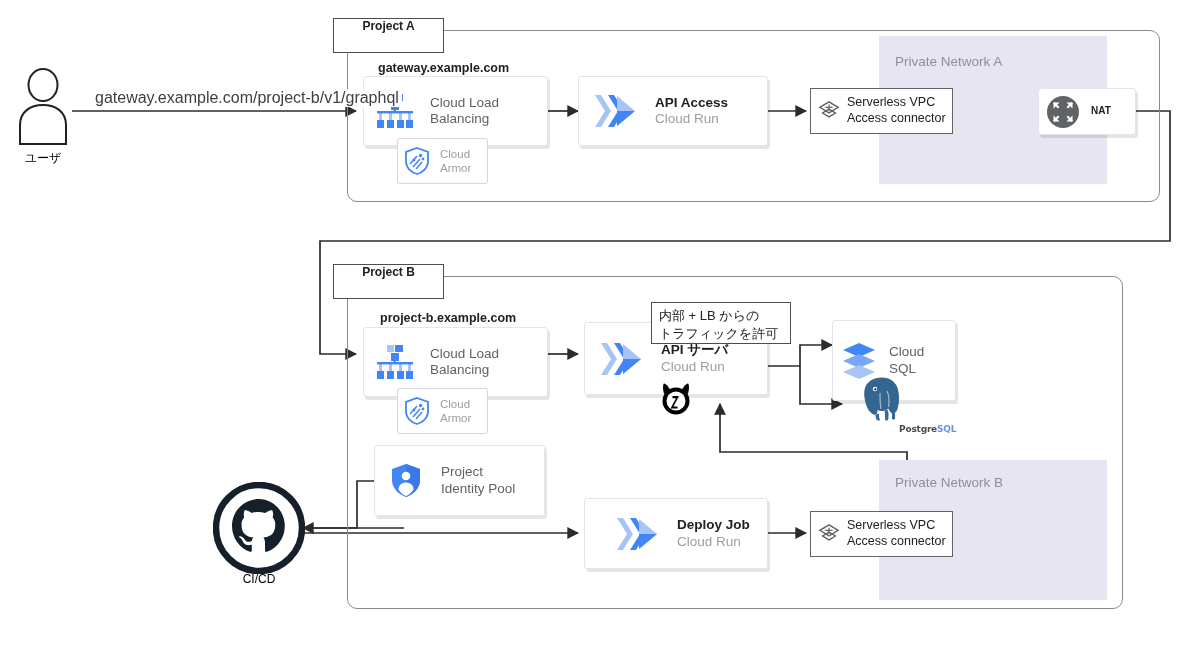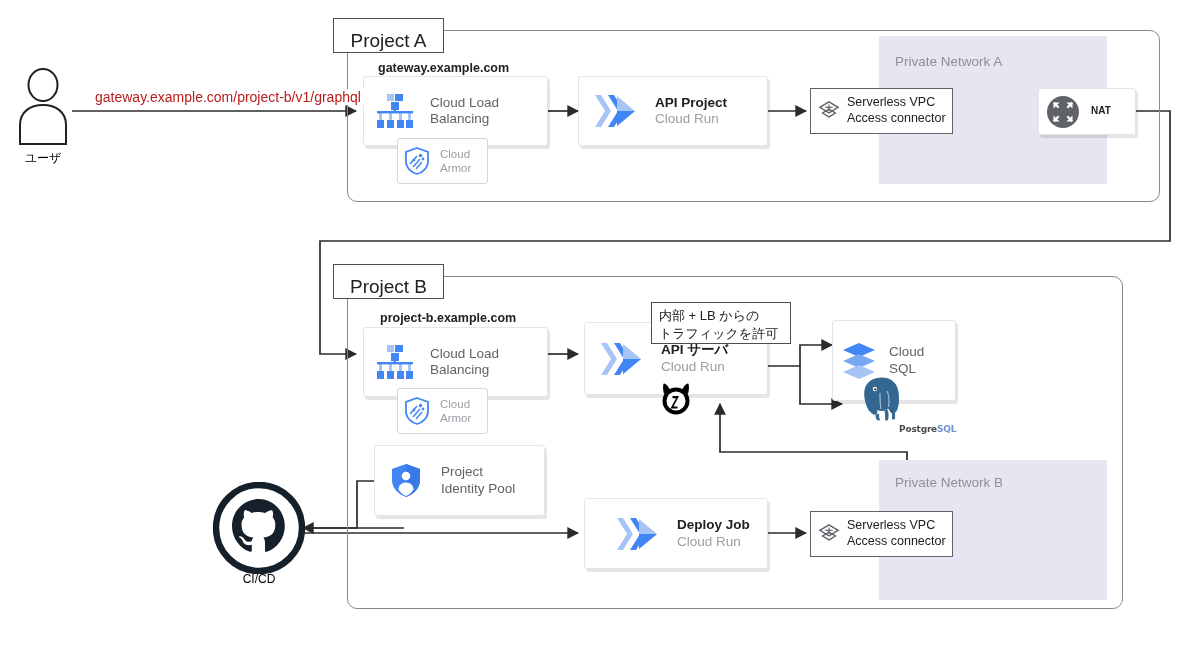--- a/index.html
+++ b/index.html
@@ -24,23 +24,24 @@
   .project-box {
     position: absolute;
     border: 1.6px solid #8a8a8a;
     border-radius: 10px;
     background: transparent;
   }
   .project-tab {
     position: absolute;
     border: 1.6px solid #4d4d4d;
     background: #ffffff;
-    display: flex; align-items: flex-end; justify-content: center;
-    font-size: 19px; color: #202124;
+    display: flex; align-items: flex-start; justify-content: center;
+    font-size: 12px; color: #202124;
     z-index: 6;
+    font-weight: bold;
   }
 
   
   .private-net {
     position: absolute;
     background: #e8e5f2;
   }
   .private-net-label {
     position: absolute;
     font-size: 13.5px;
@@ -88,21 +89,21 @@
   .domain-label {
     position: absolute;
     font-size: 12.5px; font-weight: bold; color: #202124;
     white-space: nowrap;
     z-index: 5;
   }
 
   
   .edge-label {
     position: absolute;
-    font-size: 14px; color: #b91c1c;
+    font-size: 16px; color: #404040;
     background: #ffffff;
     padding: 0 3px;
     white-space: nowrap;
     z-index: 5;
   }
 
   
   .actor-label {
     position: absolute;
     font-size: 12px; color: #000000;
@@ -220,21 +221,21 @@
   <div class="card" style="left:578px; top:76px; width:190px; height:70px;">
     <span class="ico" style="width:72px;">
       <svg width="48" height="38" viewBox="0 0 48 38">
         <path d="M4 3 L14 19 L4 35 L10 35 L20 19 L10 3 Z" fill="#a7c4f7"></path>
         <path d="M17 3 L27 19 L17 35 L23 35 L33 19 L23 3 Z" fill="#4285f4"></path>
         <path d="M26 4 L44 19 L26 34 Z" fill="#a7c4f7"></path>
         <path d="M26 19 L44 19 L26 34 Z" fill="#4285f4"></path>
       </svg>
     </span>
     <span class="txt">
-      <div class="t1 dark">API Project</div>
+      <div class="t1 dark">API Access</div>
       <div class="t2">Cloud Run</div>
     </span>
   </div>
 
   <div class="plainbox" style="left:810px; top:88px; width:143px; height:46px;">
     <span class="ico" style="width:36px; display:flex; align-items:center; justify-content:center;">
       <svg width="22" height="22" viewBox="0 0 24 24">
         <path d="M12 2 L22 8 L12 14 L2 8 Z" fill="none" stroke="#5f6368" stroke-width="1.5"></path>
         <path d="M12 10 L19 14.2 L12 18.4 L5 14.2 Z" fill="none" stroke="#5f6368" stroke-width="1.5"></path>
         <line x1="12" y1="5" x2="12" y2="12" stroke="#5f6368" stroke-width="1.3"></line>

